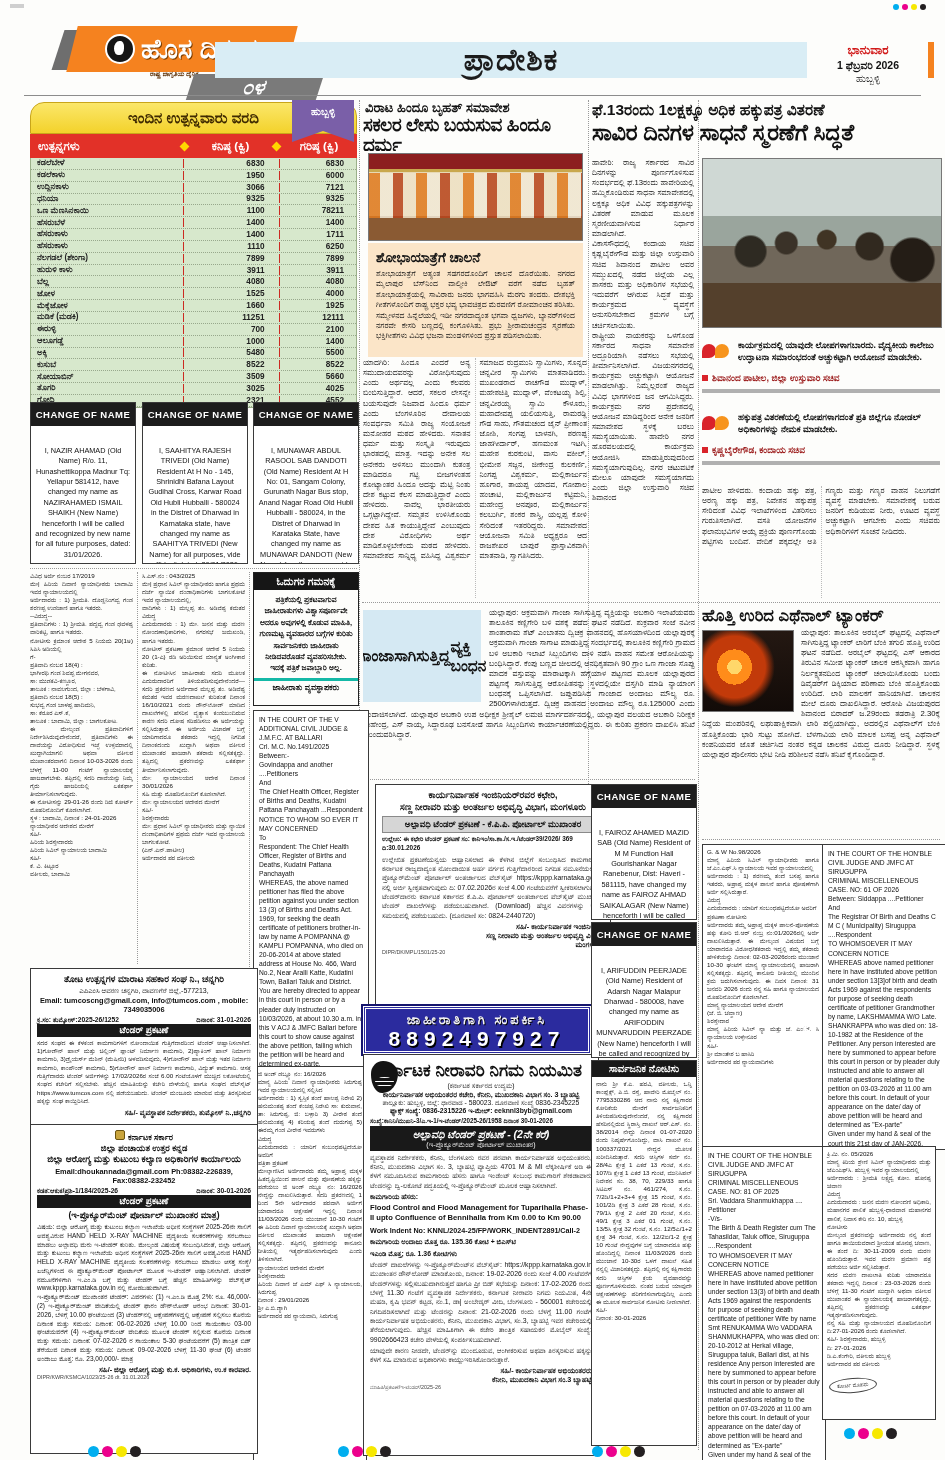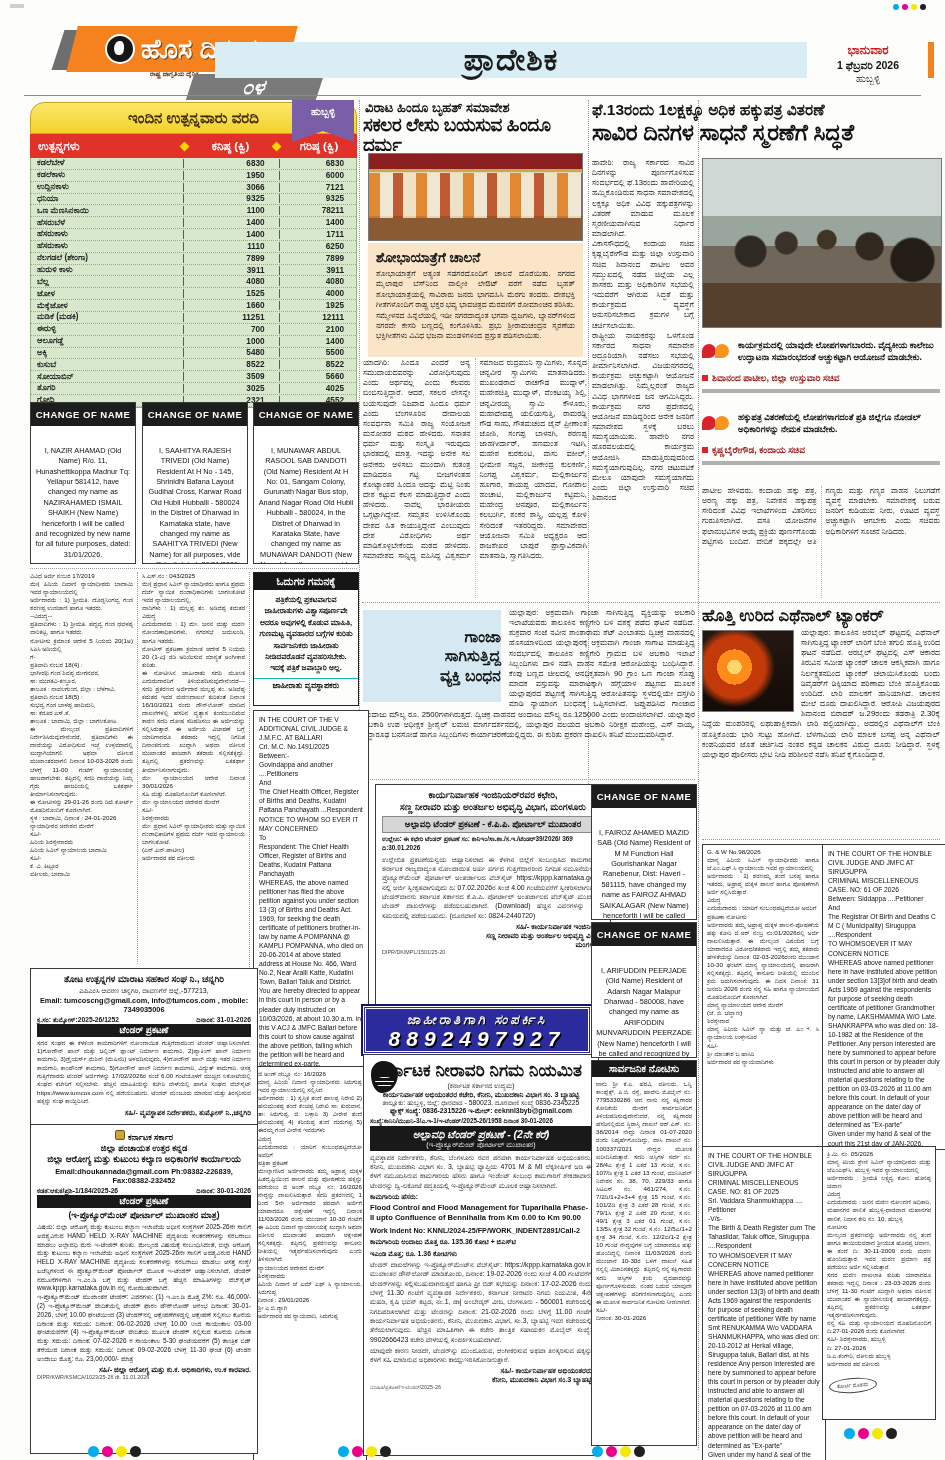--- a/index.html
+++ b/index.html
@@ -83,44 +83,44 @@
   .shobha .sb{font-size:7.7px;line-height:1.35;}
   .quote{display:flex;gap:6px;}
   .qicon{flex:0 0 30px;position:relative;height:30px;}
   .qicon i{position:absolute;width:14px;height:14px;border-radius:50% 50% 50% 0;display:block;}
   .qicon .q1{left:0;top:4px;background:#d9232a;}
   .qicon .q2{left:13px;top:4px;background:#f7941d;}
   .qtext{font-size:8.6px;font-weight:bold;line-height:1.35;}
   .qby{font-size:9px;font-weight:bold;color:#9c1c1c;margin-top:3px;}
   .qby .sq{display:inline-block;width:6px;height:6px;background:#d9232a;margin-right:4px;}
   .qbar{height:4px;background:#b0b0b0;margin-top:5px;}
-  .ganja-box{float:left;width:138px;height:92px;background:#d5e9f3;margin:2px 8px 2px 0;
-             display:flex;flex-direction:column;align-items:flex-end;justify-content:center;}
+  .ganja-box{float:left;width:118px;height:92px;background:#d5e9f3;margin:2px 8px 2px 0;
+             display:flex;flex-direction:row;align-items:center;justify-content:center;}
   .ganja-box div{font-size:15.5px;font-weight:bold;line-height:1.25;}
   .eth-photo{float:left;width:90px;height:80px;margin:2px 7px 2px 0;}
   
   .cn{padding:0;}
   .cn .cn-h{background:#1d1d1d;color:#fff;font-size:9.5px;font-weight:bold;text-align:center;padding:6px 0;letter-spacing:.5px;}
   .cn .cn-b{font-size:7.3px;line-height:1.42;text-align:center;padding:20px 4px;}
   .legal{font-size:6.2px;line-height:1.3;}
   .reader{border:1.5px solid #222;}
   .reader .rh{background:#161616;color:#fff;text-align:center;font-weight:bold;font-size:10.5px;padding:2px 0;}
   .reader .rb{font-size:7.6px;font-weight:bold;line-height:1.5;text-align:center;padding:4px 5px;}
-  .reader .rs{border-top:1px solid #14b8a6;text-align:center;font-size:8px;font-weight:bold;padding:2px 0;}
+  .reader .rs{border-top:3px solid #14b8a6;text-align:center;font-size:8px;font-weight:bold;padding:2px 0;}
   .court{padding:4px 5px;font-size:6.7px;line-height:1.35;}
   .tender{padding:5px 6px;}
   .tender .org{font-weight:bold;text-align:center;font-size:9px;line-height:1.3;}
   .tender .contact{text-align:center;font-size:7.4px;font-weight:bold;margin-top:1px;}
   .tender .refrow{display:flex;justify-content:space-between;font-size:6.7px;font-weight:bold;margin-top:2px;}
   .tender .tb{font-size:6.9px;line-height:1.35;margin-top:2px;}
   .tender .sign{text-align:right;font-size:7.2px;font-weight:bold;margin-top:2px;}
   .tender .dipr{font-size:5.4px;color:#444;}
   .graybar{background:#d6d6d6;border:1px solid #8a8a8a;text-align:center;font-weight:bold;font-size:8.6px;padding:2px 0;margin-top:3px;}
   .adban{background:#2b2b9e;border:3px double #ffffff;outline:2px solid #16166e;
-         display:flex;flex-direction:column;align-items:center;justify-content:center;font-style:italic;}
+         display:flex;flex-direction:column;align-items:center;justify-content:center;}
   .adban .l1{color:#f3f3f3;font-size:13px;font-weight:bold;letter-spacing:3px;text-shadow:1px 1px 0 #000;}
   .adban .l2{color:#fff;font-size:21px;font-weight:bold;letter-spacing:6px;text-shadow:1.5px 1.5px 0 #000;line-height:1;}
   .knnl-logo{position:absolute;left:7px;top:6px;width:27px;height:32px;background:#141414;
              border-radius:45% 55% 58% 42%/40% 40% 62% 58%;}
   .knnl-logo:after{content:"";position:absolute;left:4px;top:16px;width:19px;height:10px;
              background:repeating-linear-gradient(180deg,#fff 0 1.5px,#141414 1.5px 4px);border-radius:50%;}
   .stamp{display:inline-block;border:1px solid #444;border-radius:50%;font-size:5.5px;padding:3px 7px;transform:rotate(-4deg);}
   .dots{display:flex;gap:3px;}
   .dots i{width:11px;height:11px;border-radius:50%;display:block;}
   .dc{background:#00aeef}.dm{background:#ec008c}.dy{background:#f7e800}.dk{background:#231f20}

